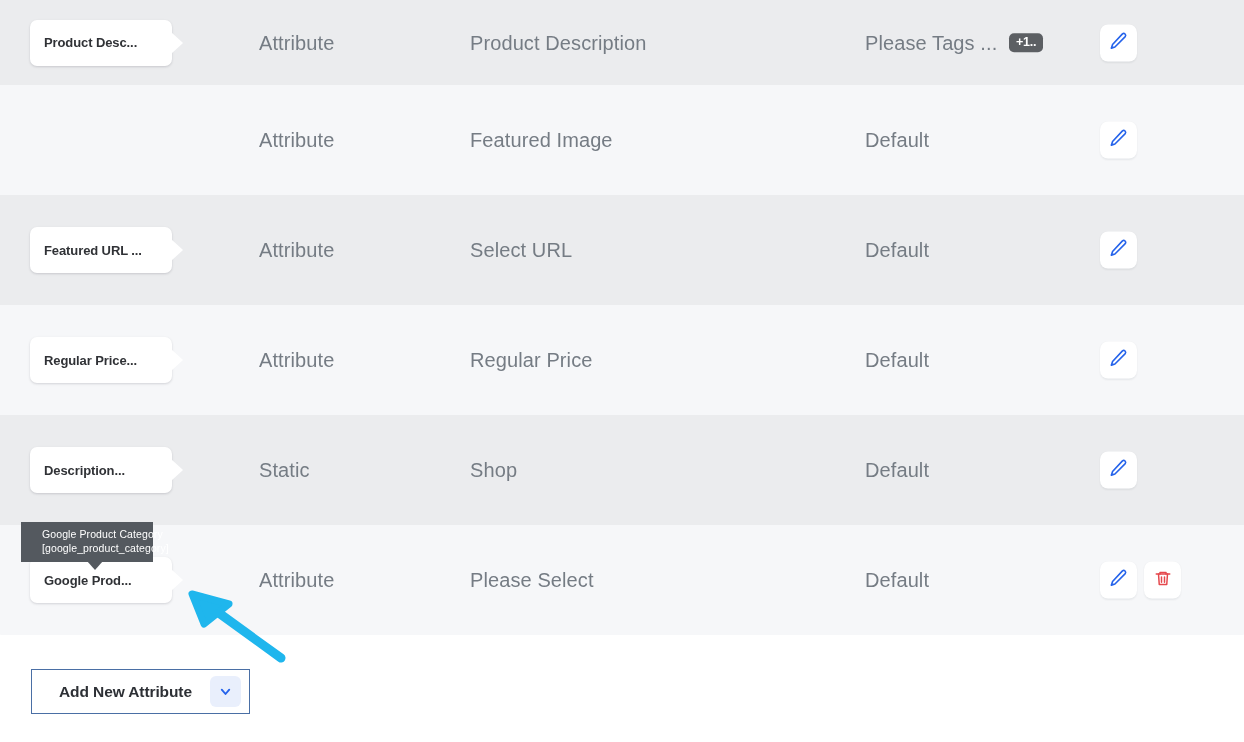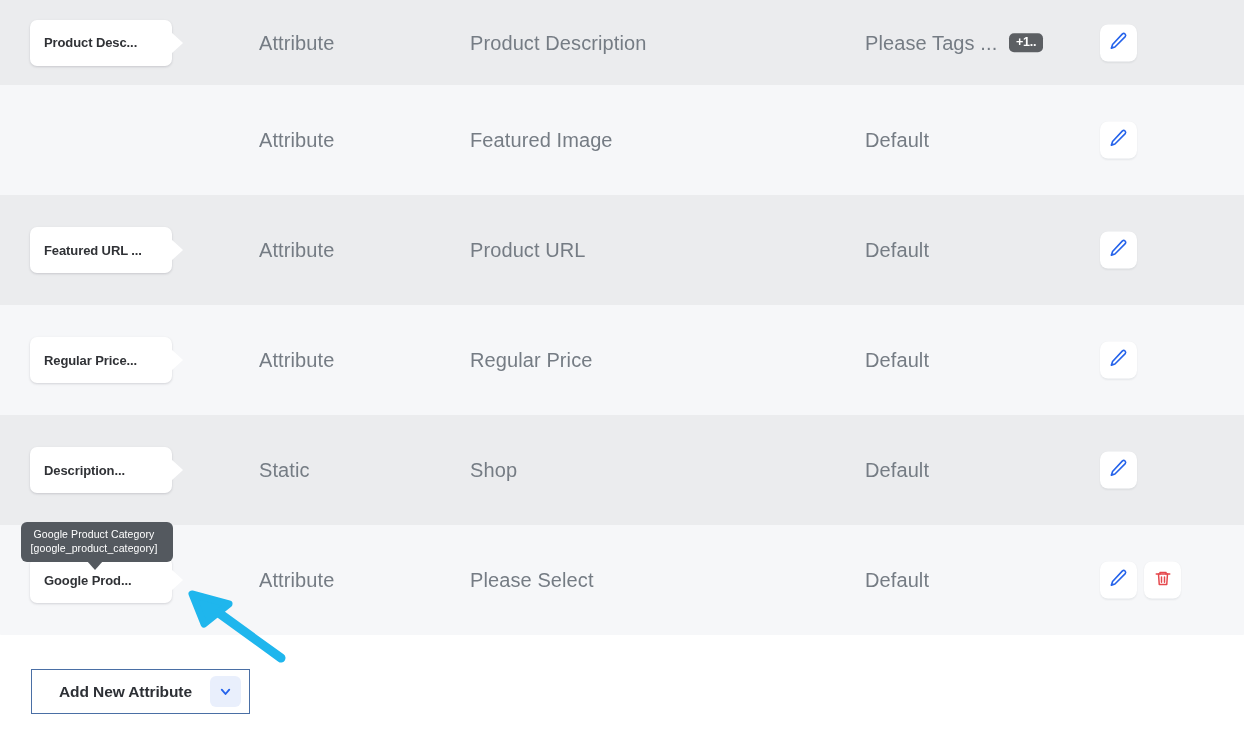--- a/index.html
+++ b/index.html
@@ -110,24 +110,24 @@
     display: flex; align-items: center; justify-content: center;
     box-shadow: 0 1px 2px rgba(16,24,40,.07);
     cursor: pointer;
   }
 
   
   .tooltip {
     position: absolute;
     left: 21px;
     top: 522px;
-    width: 152px;
+    width: 132px;
     background: #54595f;
-    border-radius: 6px;
-    padding: 6px 7px 7px 1px;
+    border-radius: 0;
+    padding: 6px 7px 7px 21px;
     text-align: center;
     z-index: 40;
   }
   .tooltip .t-line {
     color:#ffffff;
     font-size: 10.5px;
     line-height: 13.5px;
     white-space: nowrap;
     letter-spacing: .1px;
   }
@@ -213,21 +213,21 @@
           </span>
         </div>
       </div>
     </div>
 
     <div class="row odd">
       <div class="chip">
         <span class="chip-label">Featured URL ...</span>
       </div>
       <div class="cell c-type">Attribute</div>
-      <div class="cell c-value">Product URL</div>
+      <div class="cell c-value">Select URL</div>
       <div class="cell c-mod">Default</div>
       <div class="actions">
         <div class="icon-btn">
           <span>
             <svg width="19" height="19" viewBox="0 0 24 24" fill="none" stroke="#2563eb" stroke-width="2" stroke-linecap="round" stroke-linejoin="round">
               <path d="M17 3a2.5 2.5 0 0 1 3.5 3.5L7.5 19.5 3 21l1.5-4.5L17 3z"></path>
             </svg>
           </span>
         </div>
       </div>

